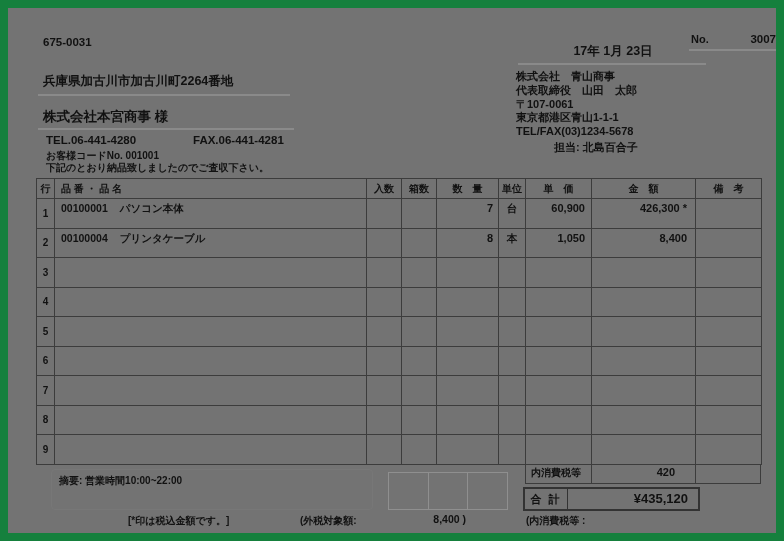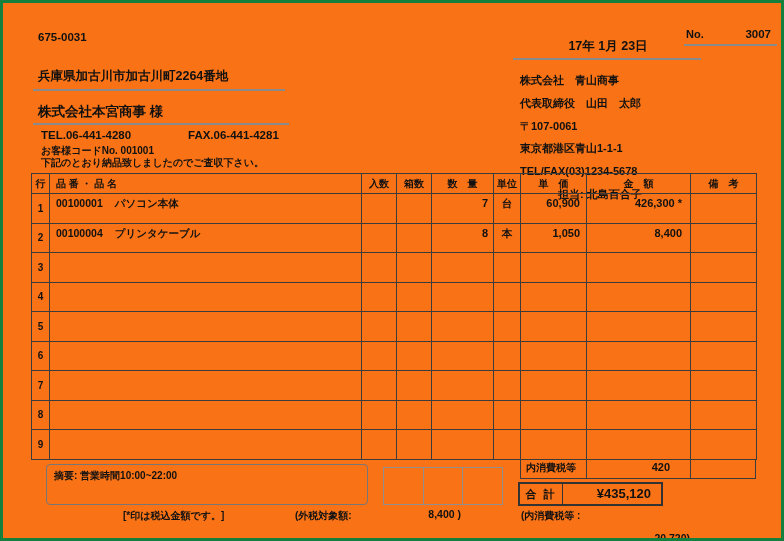--- a/index.html
+++ b/index.html
@@ -1,36 +1,36 @@
 <!DOCTYPE html>
 <html><head>
 <meta charset="utf-8">
 <style>
   html,body { margin:0; padding:0; background:#e8e8e8; }
   .page {
     position:relative; width:784px; height:541px; margin:0 auto;
-    background:#f97316; color:#111;
+    background:#737373; color:#111;
     font-family:"Liberation Sans","DejaVu Sans",sans-serif;
-    box-sizing:border-box; border:3px solid #15803d; overflow:hidden;
+    box-sizing:border-box; border:8px solid #15803d; overflow:hidden;
   }
   .abs { position:absolute; }
   .b { font-weight:bold; }
   .rule { position:absolute; height:1.5px; background:#8a8a8a; }
 
   
   .title-box {
     position:absolute; left:287px; top:12px; width:191px; height:38px;
     border:2px solid #4a4a4a; border-radius:9px;
     display:flex; align-items:center; justify-content:center;
     font-size:17px; font-weight:bold; letter-spacing:2px;
   }
 
   
   .issuer { position:absolute; left:508px; top:62px; font-size:11px; font-weight:bold; }
-  .issuer p { margin:9px; line-height:13.8px; }
+  .issuer p { margin:0; line-height:13.8px; }
   .issuer p.contact { padding-left:38px; margin-top:2px; }
 
   
   table.items {
     position:absolute; left:28px; top:170px; width:725px;
     border-collapse:collapse; table-layout:fixed;
   }
   .items th, .items td {
     border:1px solid #3c3c3c; padding:0; font-weight:bold;
     overflow:hidden; white-space:nowrap;
@@ -52,21 +52,21 @@
     position:absolute; left:517px; top:456px; width:236px; height:20px;
     box-sizing:border-box; border:1px solid #3c3c3c; border-top:none;
     display:flex; font-weight:bold;
   }
   .tax-row .c1 { width:66px; font-size:10px; padding-left:5px; line-height:17px; border-right:1px solid #3c3c3c; box-sizing:border-box; }
   .tax-row .c2 { width:104px; font-size:11px; text-align:right; padding-right:20px; line-height:17px; border-right:1px solid #3c3c3c; box-sizing:border-box; }
   .tax-row .c3 { flex:1; }
 
   
   .total-box {
-    position:absolute; left:515px; top:479px; width:145px; height:24px;
+    position:absolute; left:515px; top:479px; width:177px; height:24px;
     box-sizing:border-box; border:2px solid #333; display:flex; font-weight:bold;
   }
   .total-box .lab { width:43px; font-size:11px; text-align:center; line-height:20px; border-right:1px solid #333; box-sizing:border-box; letter-spacing:2px; }
   .total-box .val { flex:1; font-size:13px; text-align:right; padding-right:10px; line-height:20px; }
 
   
   .stampbox {
     position:absolute; left:380px; top:464px; width:120px; height:38px;
     box-sizing:border-box; border:1px solid #8f8f8f; display:flex;
   }

